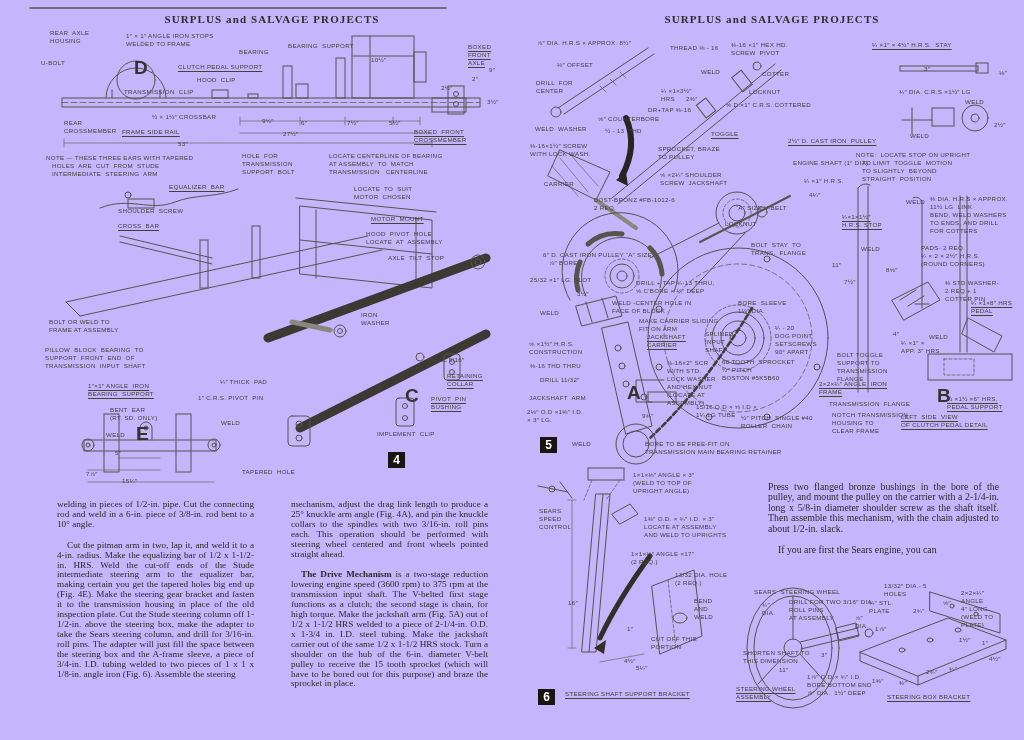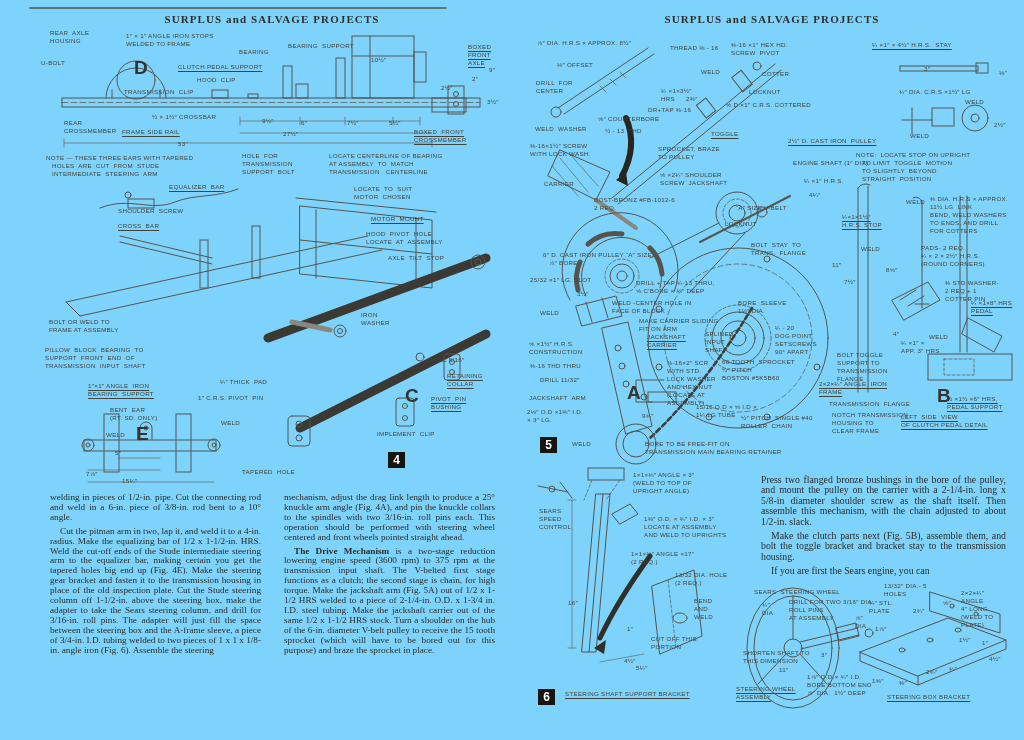--- a/index.html
+++ b/index.html
@@ -1,25 +1,25 @@
 <!DOCTYPE html>
 <html><head>
 <meta charset="utf-8">
 <style>
   html,body{margin:0;padding:0}
   body{width:1024px;height:740px;background:#f4f4f0;font-family:"Liberation Sans",sans-serif;position:relative;overflow:hidden}
-  .stage{position:absolute;inset:0;background:#7dd3fc}
+  .stage{position:absolute;inset:0;background:#c4b5fd}
   svg.art{position:absolute;left:0;top:0}
   .hdr{position:absolute;top:13px;text-align:center;font-family:"Liberation Serif",serif;font-weight:bold;font-size:11px;letter-spacing:1.1px;color:#2f2e29}
   .lbl{position:absolute;font-size:6.2px;letter-spacing:.3px;line-height:1.3;color:#454339;white-space:pre;z-index:3}
   .lbl.u{text-decoration:underline;text-underline-offset:1.5px}
   .biglet{position:absolute;font-weight:bold;font-size:19px;color:#35342e;z-index:3}
   .badge{position:absolute;width:17px;height:16px;background:#161510;color:#fff;font-weight:bold;font-size:12px;text-align:center;line-height:16px;z-index:3}
   .textcol{position:absolute;text-align:justify;font-family:"Liberation Serif",serif;color:#2c2b25;z-index:3}
-  .textcol p{margin:4px}
+  .textcol p{margin:11px}
   .textcol p.ind{text-indent:10px}
   .b{font-weight:bold}
   .i{}
 </style>
 </head>
 <body>
 
 <div class="stage">
 
   <div class="hdr" style="left:28px;width:488px">SURPLUS and SALVAGE PROJECTS</div>
@@ -518,16 +518,15 @@
     <div class="textcol" style="left: 46px; top: 489px; width: 219px; font-size: 9.2px; line-height: 9.9px;">
       <p><span>welding in pieces of 1/2-in. pipe. Cut the connecting rod and weld in a 6-in. piece of 3/8-in. rod bent to a 10° angle.</span></p>
       <p class="ind"><span>Cut the pitman arm in two, lap it, and weld it to a 4-in. radius. Make the equalizing bar of 1/2 x 1-1/2-in. HRS. Weld the cut-off ends of the Stude intermediate steering arm to the equalizer bar, making certain you get the tapered holes big end up (Fig. 4E). Make the steering gear bracket and fasten it to the transmission housing in place of the old inspection plate. Cut the Stude steering column off 1-1/2-in. above the steering box, make the adapter to take the Sears steering column, and drill for 3/16-in. roll pins. The adapter will just fill the space between the steering box and the A-frame sleeve, a piece of 3/4-in. I.D. tubing welded to two pieces of 1 x 1 x 1/8-in. angle iron (Fig. 6). Assemble the steering</span></p>
     </div>
     <div class="textcol" style="left: 280px; top: 489px; width: 219px; font-size: 9.2px; line-height: 9.9px;">
       <p><span>mechanism, adjust the drag link length to produce a 25° knuckle arm angle (Fig. 4A), and pin the knuckle collars to the spindles with two 3/16-in. roll pins each. This operation should be performed with steering wheel centered and front wheels pointed straight ahead.</span></p>
       <p class="ind"><span class="b">The Drive Mechanism</span><span> is a two-stage reduction lowering engine speed (3600 </span><span class="i">rpm</span><span>) to 375 rpm at the transmission input shaft. The V-belted first stage functions as a clutch; the second stage is chain, for high torque. Make the jackshaft arm (Fig. 5A) out of 1/2 x 1-1/2 HRS welded to a piece of 2-1/4-in. O.D. x 1-3/4 in. I.D. steel tubing. Make the jackshaft carrier out of the same 1/2 x 1-1/2 HRS stock. Turn a shoulder on the hub of the 6-in. diameter V-belt pulley to receive the 15 tooth sprocket (which will have to be bored out for this purpose) and braze the sprocket in place.</span></p>
     </div>
     <div class="textcol" style="left: 757px; top: 471px; width: 253px; font-size: 9.8px; line-height: 10.4px;">
       <p><span>Press two flanged bronze bushings in the bore of the pulley, and mount the pulley on the carrier with a 2-1/4-in. long x 5/8-in diameter shoulder screw as the shaft itself. Then assemble this mechanism, with the chain adjusted to about 1/2-in. slack.</span></p>
-      <p class="ind"><span>Make the clutch parts next (Fig. 5B), assemble them, and bolt the toggle bracket and bracket stay to the transmission housing.</span></p>
       <p class="ind"><span>If you are first the Sears engine, you can</span></p>
     </div>
   </div>
 
 </body></html>

